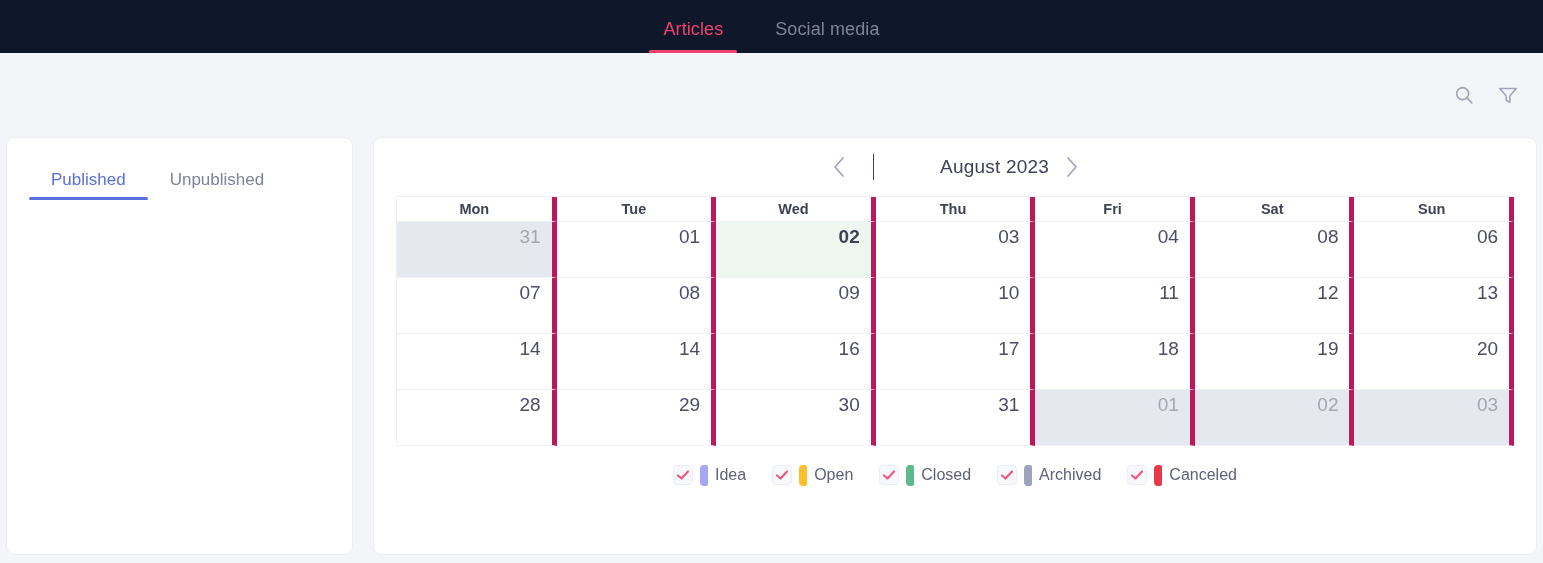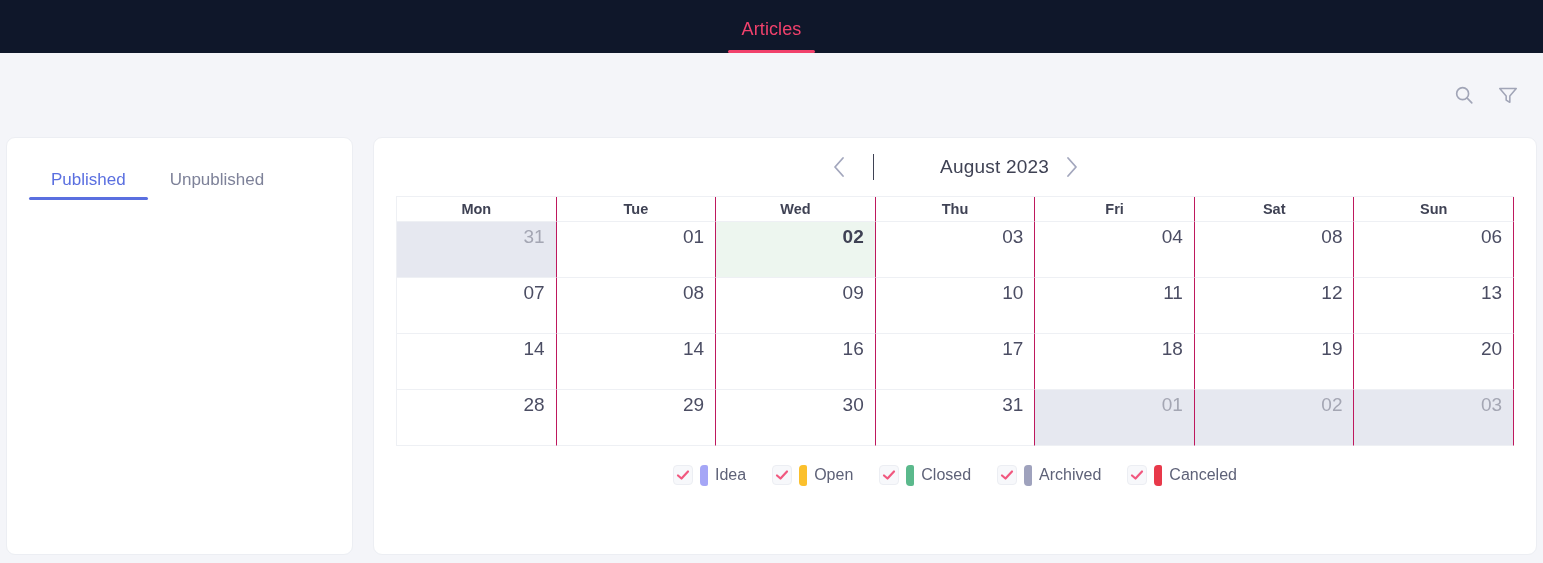--- a/index.html
+++ b/index.html
@@ -142,21 +142,21 @@
   
   .cal-grid {
     margin: 0 22px 0 22px;
     border: 1px solid #eef0f4;
     border-bottom: none;
     border-right: none;
   }
   .cal-row { display: flex; }
   .dow, .cell {
     flex: 1 1 0;
-    border-right: 1px solid #be185d;
+    border-right: 5px solid #be185d;
     border-bottom: 1px solid #eef0f4;
     min-width: 0;
   }
   .dow {
     height: 25px;
     display: flex;
     align-items: center;
     justify-content: center;
     font-size: 14.5px;
     font-weight: bold;
@@ -200,20 +200,23 @@
   }
   .lg-label { font-size: 16px; color: #5e6278; white-space: nowrap; }
 </style>
 </head>
 <body>
 
 <div class="topbar">
   <div class="top-tabs">
     <div class="top-tab active">
       <span>Articles</span>
+    </div>
+    <div class="top-tab">
+      <span>Social media</span>
     </div>
   </div>
 </div>
 
 <div class="toolbar">
   <div class="tb-icon">
     <svg width="22" height="22" viewBox="0 0 24 24" fill="none" stroke="#a1a5b7" stroke-width="1.8" stroke-linecap="round">
       <circle cx="10.5" cy="10.5" r="6.5"></circle>
       <line x1="15.5" y1="15.5" x2="20.5" y2="20.5"></line>
     </svg>

